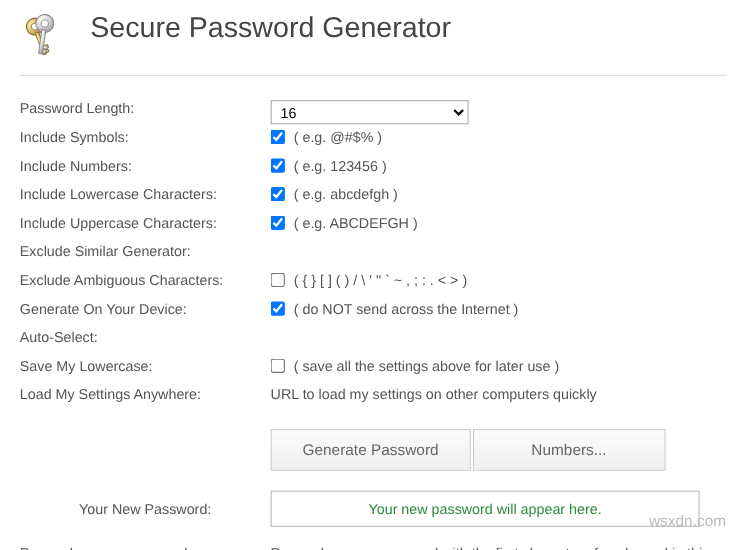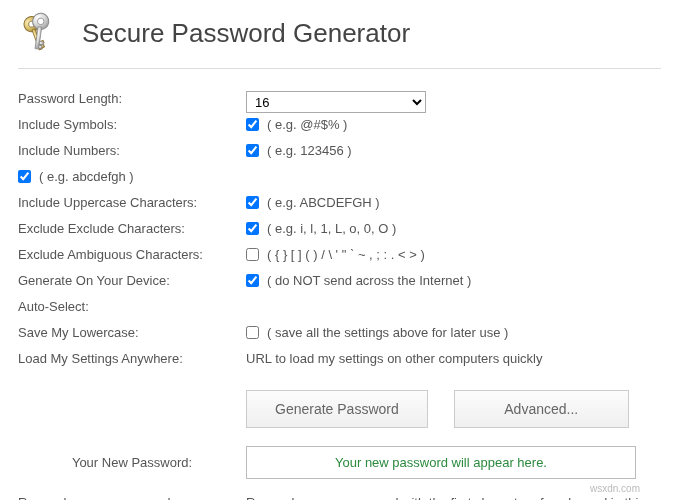--- a/index.html
+++ b/index.html
@@ -6,21 +6,21 @@
     body {
       font-family: Arial, Helvetica, sans-serif;
       font-size: 13px;
       color: #555;
       background: #fff;
       width: 679px;
       padding: 0 18px 18px 18px;
     }
     .header {
       display: flex;
-      align-items: center;
+      align-items: flex-start;
       padding: 10px 0 12px 0;
       border-bottom: 1px solid #ddd;
       margin-bottom: 22px;
     }
     .header h1 {
       font-size: 26px;
       font-weight: normal;
       color: #444;
       margin-left: 18px;
     }
@@ -55,21 +55,21 @@
       font-size: 13px;
       padding: 0 4px;
     }
     input[type="checkbox"] {
       width: 13px;
       height: 13px;
       margin-right: 2px;
     }
     .btn-row {
       display: flex;
-      gap: 26px;
+      gap: 2px;
       margin: 14px 0 18px 228px;
     }
     .btn {
       height: 38px;
       padding: 0 28px;
       border: 1px solid #ccc;
       background: linear-gradient(#fcfcfc, #efefef);
       color: #666;
       font-size: 14px;
       cursor: pointer;
@@ -149,40 +149,37 @@
 
 <div class="form-row">
   <div class="label">Include Numbers:</div>
   <div class="control">
     <input type="checkbox" checked="" style="">
     <span class="hint">( e.g. 123456 )</span>
   </div>
 </div>
 
 <div class="form-row">
+  <div class="label">Include Lowercase Characters:</div>
   <div class="control">
     <input type="checkbox" checked="" style="">
     <span class="hint">( e.g. abcdefgh )</span>
   </div>
 </div>
 
 <div class="form-row">
   <div class="label">Include Uppercase Characters:</div>
   <div class="control">
     <input type="checkbox" checked="" style="">
     <span class="hint">( e.g. ABCDEFGH )</span>
   </div>
 </div>
 
 <div class="form-row">
-  <div class="label">Exclude Exclude Characters:</div>
-  <div class="control">
-    <input type="checkbox" checked="" style="">
-    <span class="hint">( e.g. i, l, 1, L, o, 0, O )</span>
-  </div>
+  <div class="label">Exclude Similar Generator:</div>
 </div>
 
 <div class="form-row">
   <div class="label">Exclude Ambiguous Characters:</div>
   <div class="control">
     <input type="checkbox" style="">
     <span class="hint">( { } [ ] ( ) / \ ' " ` ~ , ; : . &lt; &gt; )</span>
   </div>
 </div>
 
@@ -208,26 +205,26 @@
 
 <div class="form-row">
   <div class="label">Load My Settings Anywhere:</div>
   <div class="control">
     <span class="hint">URL to load my settings on other computers quickly</span>
   </div>
 </div>
 
 <div class="btn-row">
   <button class="btn">Generate Password</button>
-  <button class="btn">Advanced...</button>
+  <button class="btn">Numbers...</button>
 </div>
 
 <div class="output-row">
   <div class="label">Your New Password:</div>
   <div class="output-box">Your new password will appear here.</div>
 </div>
 
 <div class="remember-row">
   <div class="label">Remember your password:</div>
   <div class="hint" style="flex:1">Remember your password with the first character of each word in this sentence.</div>
 </div>
 
-<div style="position:absolute; left:590px; top:483px; font-size:10px; color:#bbb;text-align:right;">wsxdn.com</div>
+<div style="position:absolute; left:590px; top:465px; font-size:14px; color:#bbb;text-align:right;">wsxdn.com</div>
 
 </body></html>

